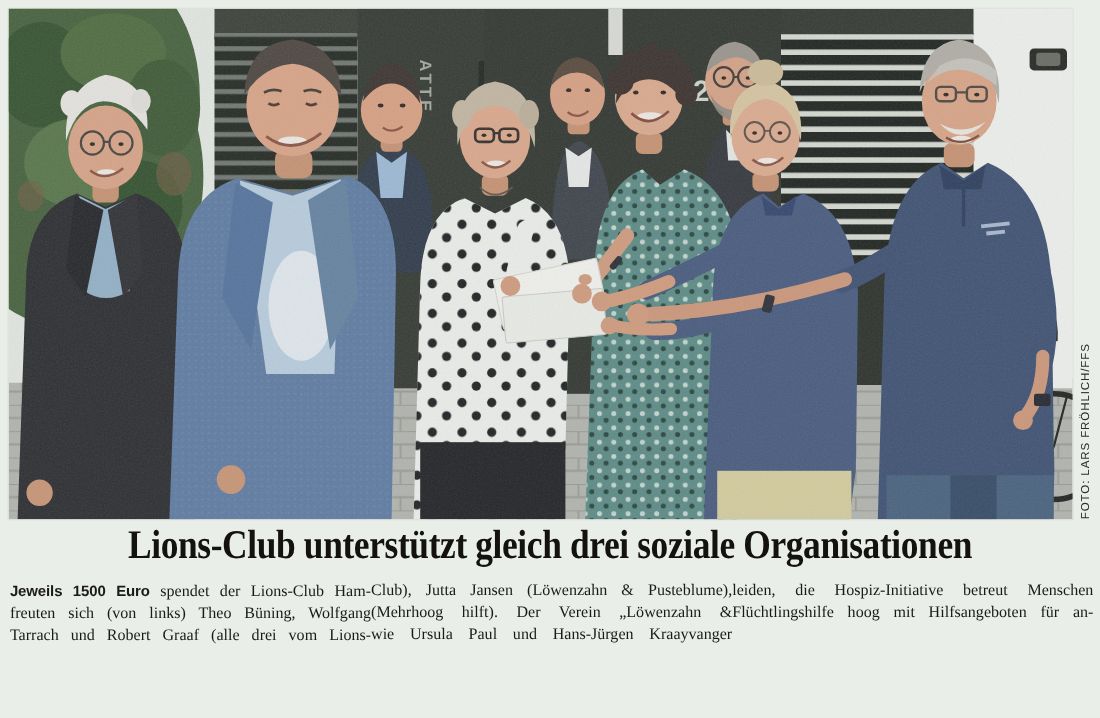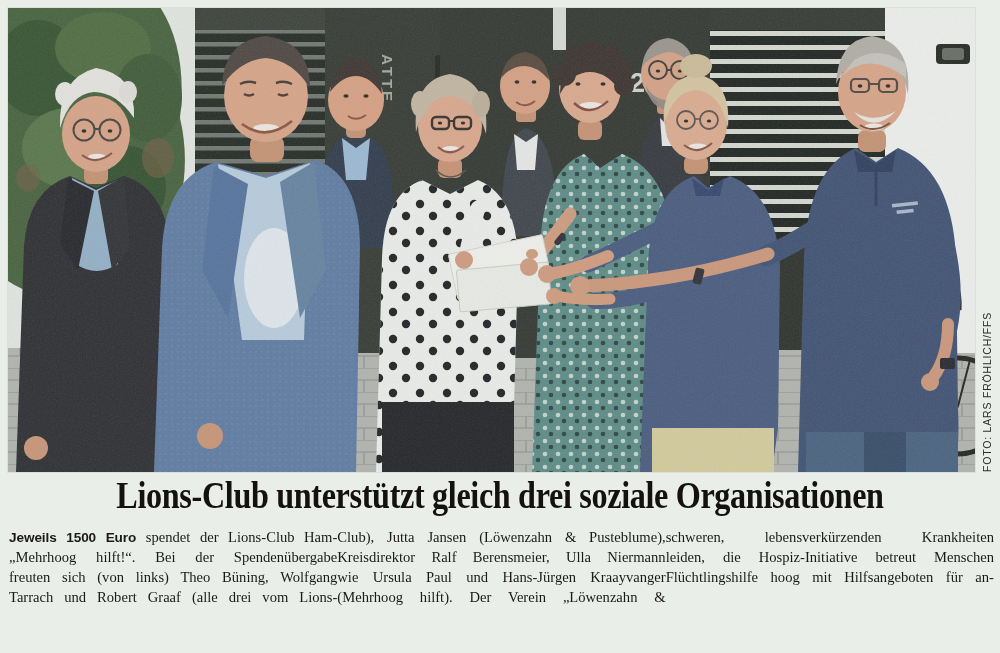--- a/index.html
+++ b/index.html
@@ -287,30 +287,27 @@
     </svg>
 
     <div class="photo-credit">FOTO: LARS FRÖHLICH/FFS</div>
   </div>
 
   <h1 class="headline"><span>Lions-Club unterstützt gleich drei soziale Organisationen</span></h1>
 
   <div class="columns">
     <div class="col">
       <div class="tl"><b class="lead">Jeweils 1500 Euro</b><span> spendet der Lions-Club Ham-</span></div>
-      <div class="tl">„Mehrhoog hilft!“. Bei der Spendenübergabe</div>
       <div class="tl">freuten sich (von links) Theo Büning, Wolfgang</div>
       <div class="tl">Tarrach und Robert Graaf (alle drei vom Lions-</div>
     </div>
     <div class="col">
       <div class="tl">Club), Jutta Jansen (Löwenzahn &amp; Pusteblume),</div>
-      <div class="tl">Kreisdirektor Ralf Berensmeier, Ulla Niermann</div>
+      <div class="tl">(Mehrhoog hilft). Der Verein „Löwenzahn &amp;</div>
       <div class="tl">wie Ursula Paul und Hans-Jürgen Kraayvanger</div>
-      <div class="tl">(Mehrhoog hilft). Der Verein „Löwenzahn &amp;</div>
     </div>
     <div class="col">
-      <div class="tl">schweren, lebensverkürzenden Krankheiten</div>
       <div class="tl">leiden, die Hospiz-Initiative betreut Menschen</div>
       <div class="tl">Flüchtlingshilfe hoog mit Hilfsangeboten für an-</div>
     </div>
   </div>
 
 </div>
 
 </body></html>

